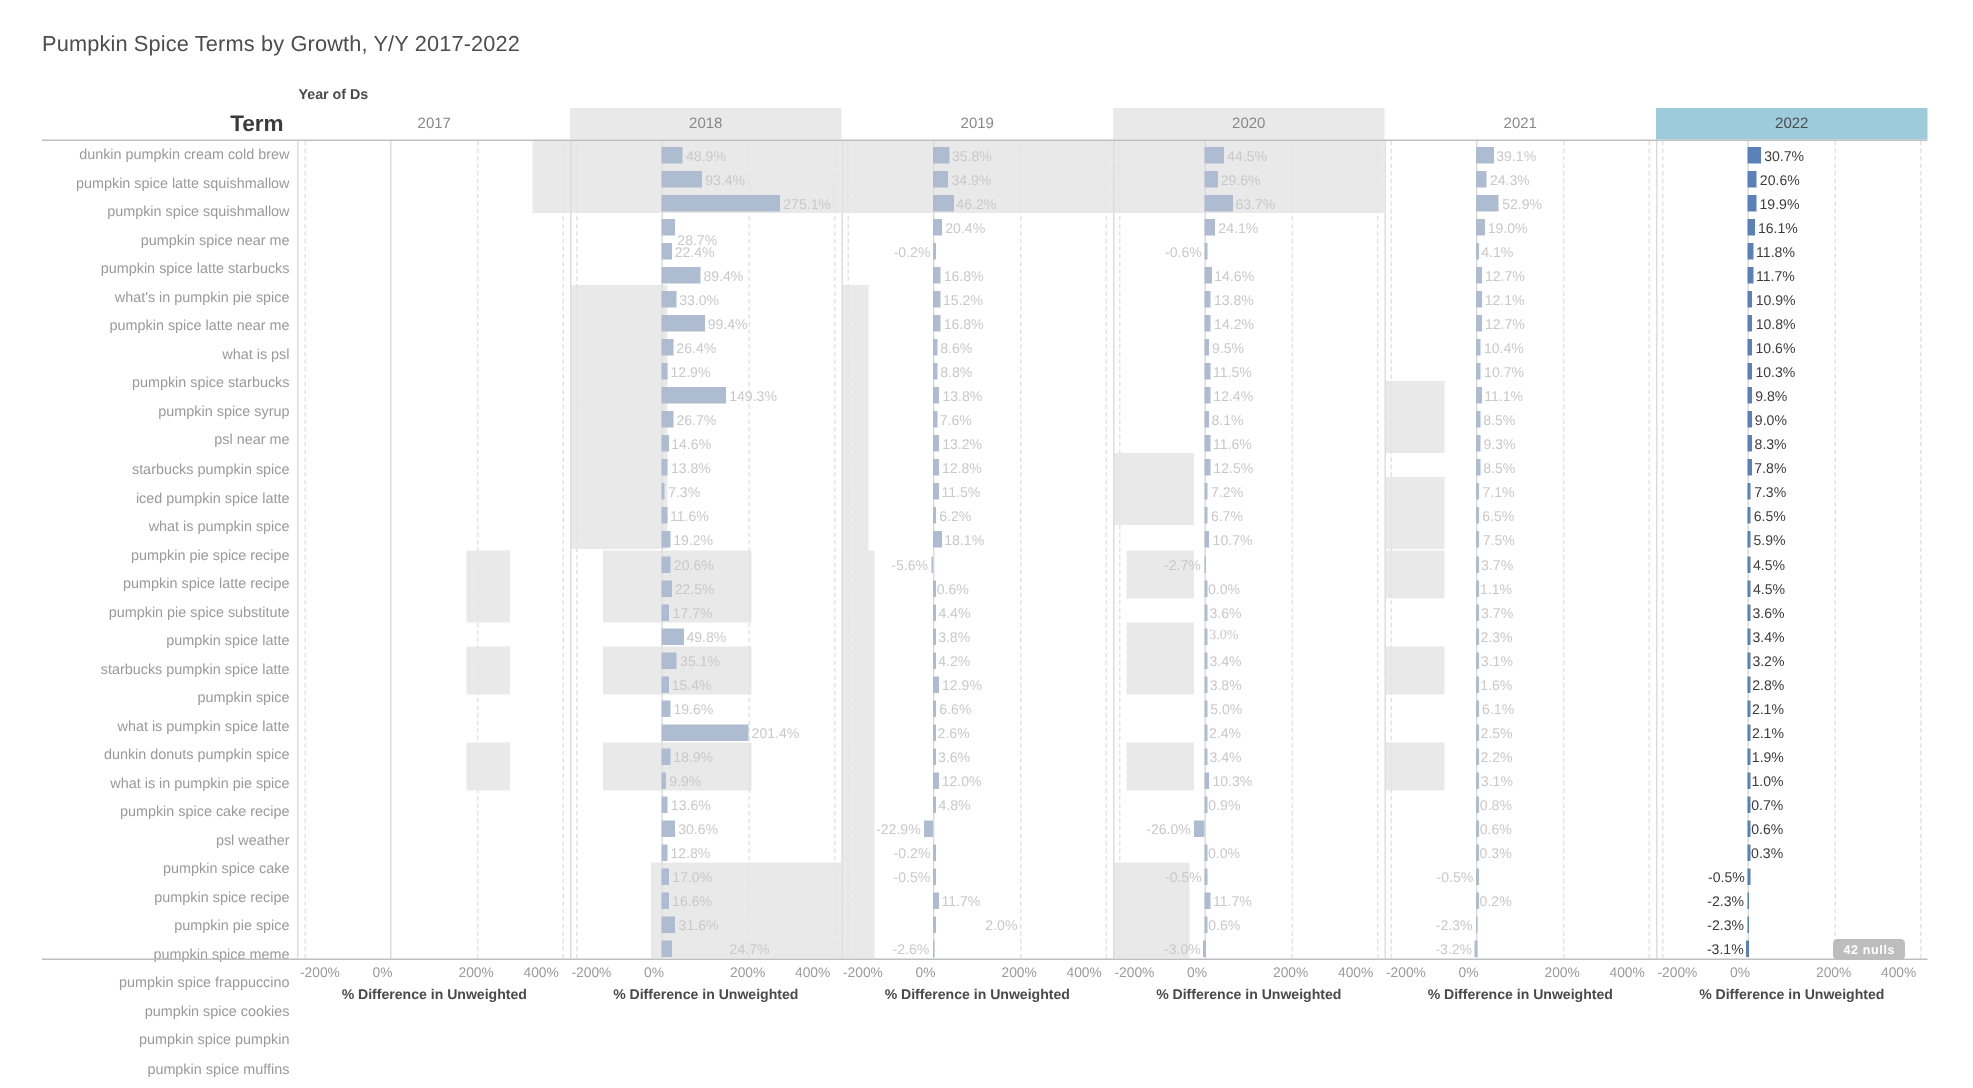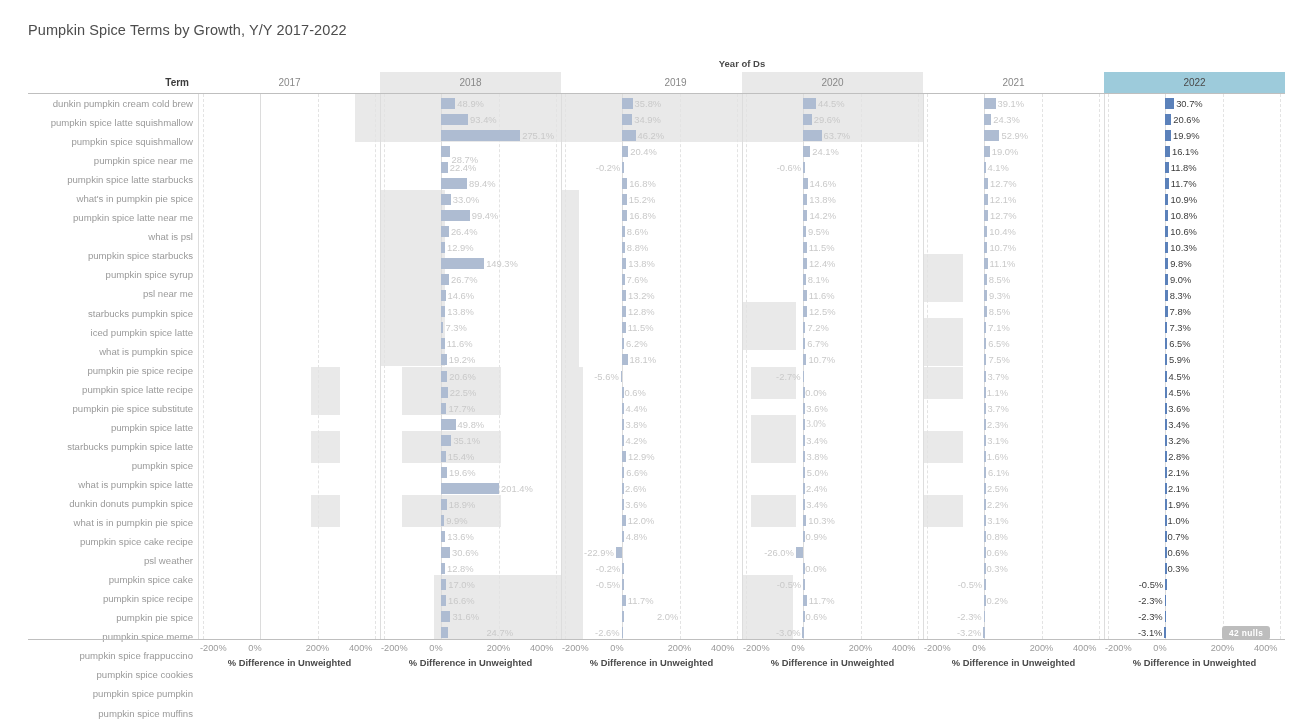--- a/index.html
+++ b/index.html
@@ -17,28 +17,28 @@
   }
 
   
   .viz{position:absolute;left:28px;top:56px;width:1257px;height:620px;}
 
   .corner-band{
     position:absolute;left:0;top:0;width:171px;height:30px;background:#fff;
   }
   .year-of-ds{
     position:absolute;left:171px;top:0;width:1086px;height:16px;
-    font-size:9.5px;font-weight:bold;color:#4a4a4a;text-align:center;
+    font-size:9.5px;font-weight:bold;color:#4a4a4a;
     line-height:16px;
   }
 
   .hdr-row{position:absolute;left:0;top:16px;height:21px;width:1257px;}
   .hdr-term{
     position:absolute;left:0;top:0;width:166px;height:21px;
-    text-align:right;font-size:10px;font-weight:bold;color:#3b3b3b;
+    text-align:right;font-size:15px;font-weight:bold;color:#3b3b3b;
     line-height:21px;padding-right:5px;box-sizing:border-box;
   }
   .hdr-cell{
     position:absolute;top:0;height:21px;
     text-align:center;font-size:10px;color:#888;line-height:21px;
   }
   .hdr-cell.shaded{background:#e9e9e9;}
   .hdr-cell.selected{background:#9dcbdb;color:#4a4a4a;}
 
   .hdr-underline{
@@ -114,21 +114,21 @@
   <div class="viz">
 
     <div class="corner-band"></div>
     <div class="year-of-ds">Year of Ds</div>
 
     <div class="hdr-row">
       <div class="hdr-term">Term</div>
       <div id="year-headers">
           <div class="hdr-cell" style="left: 171px; width: 181px;">2017</div>
           <div class="hdr-cell shaded" style="left: 352px; width: 181px;">2018</div>
-          <div class="hdr-cell" style="left: 533px; width: 181px; margin-left: 24px;">2019</div>
+          <div class="hdr-cell" style="left: 533px; width: 181px;">2019</div>
           <div class="hdr-cell shaded" style="left: 714px; width: 181px;">2020</div>
           <div class="hdr-cell" style="left: 895px; width: 181px;">2021</div>
           <div class="hdr-cell selected" style="left: 1076px; width: 181px;">2022</div>
         </div>
     </div>
     <div class="hdr-underline"></div>
 
     <div class="body">
       <div class="termcol" id="term-col">
           <div class="term">dunkin pumpkin cream cold brew</div>

